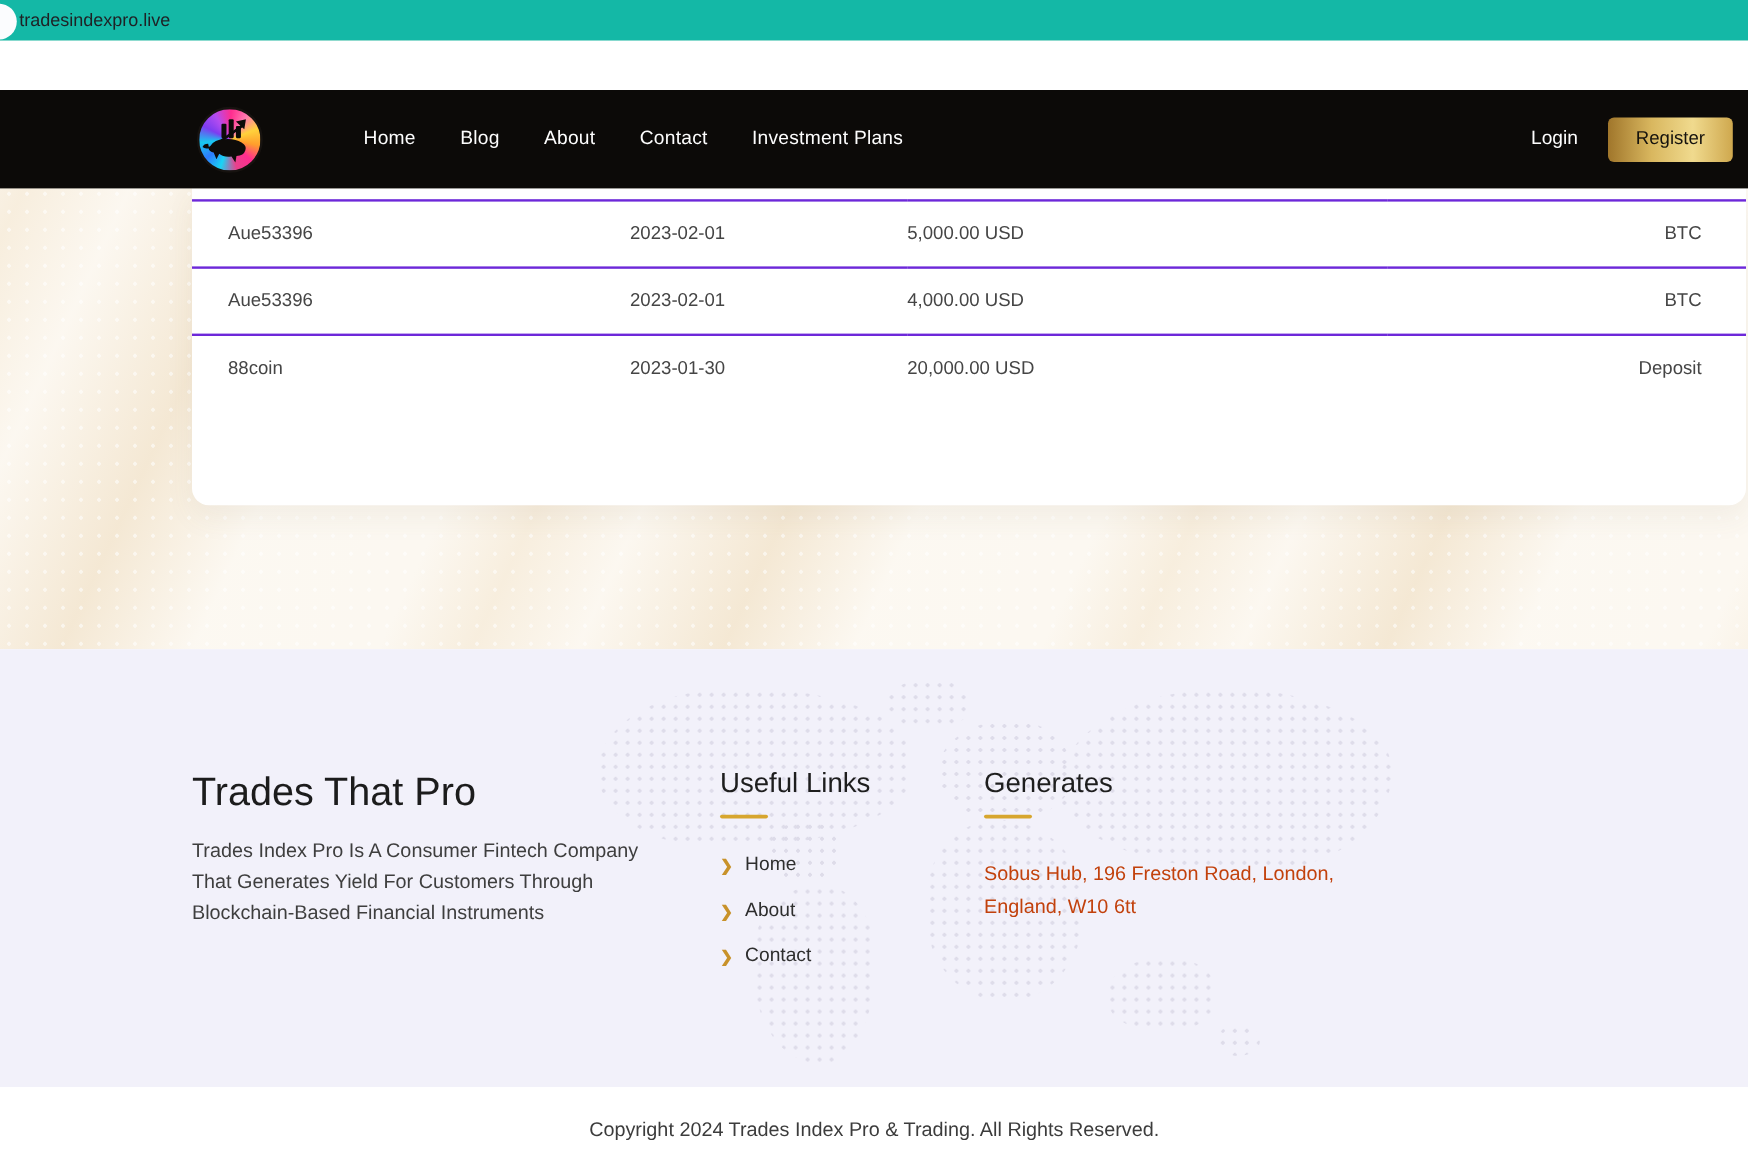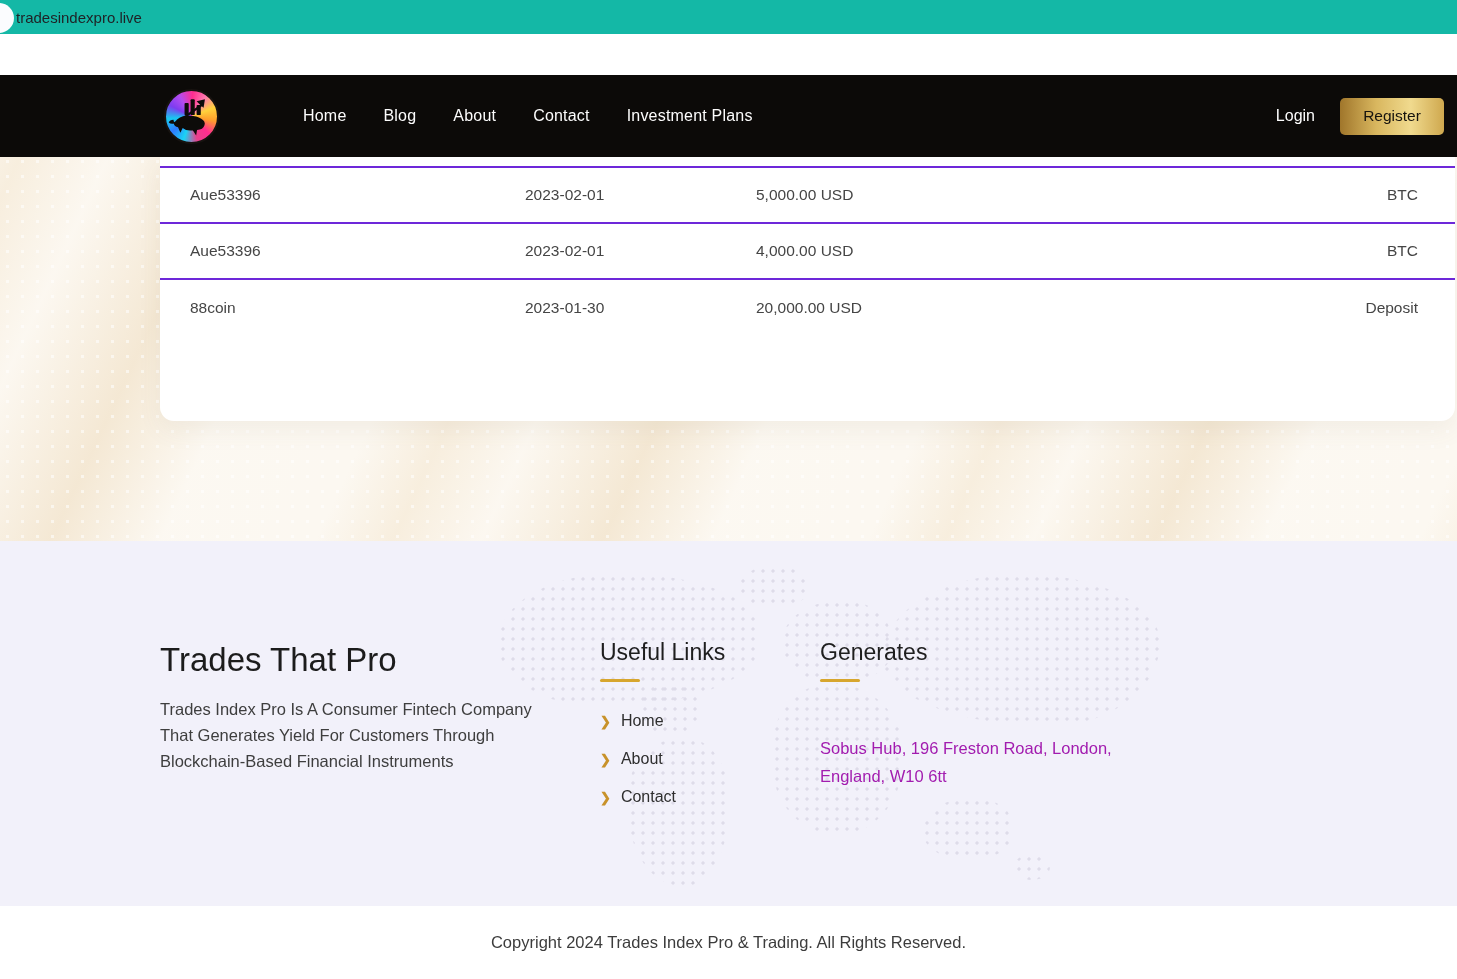--- a/index.html
+++ b/index.html
@@ -68,21 +68,21 @@
 
   .footer-col { position:absolute; top:98px; }
   .col-links    { left:600px; width:180px; }
   .col-location { left:820px; width:300px; }
   .col-heading { font-size:23px; color:#1e1e1e; font-weight:400; }
   .col-underline { width:40px; height:3px; background:#d7a62e; border-radius:2px; margin-top:13px; }
   .footer-links { margin-top:30px; list-style:none; }
   .footer-links li { display:flex; align-items:center; margin-bottom:20px; cursor:pointer; }
   .chev { color:#c8922a; font-size:13px; font-weight:700; margin-right:10px; }
   .footer-link-label { font-size:16px; color:#2e2e2e; }
-  .address { margin-top:52px; font-size:16.5px; color:#a21caf; line-height:28px; width:292px; }
+  .address { margin-top:32px; font-size:16.5px; color:#c2410c; line-height:28px; width:292px; }
 
   
   .copyright-bar { position:absolute; left:0; top:906px; width:100%; height:73px; background:#fff; display:flex; align-items:center; justify-content:center; }
   .copyright-text { font-size:16.5px; color:#3c3c3c; }
 </style>
 </head>
 <body>
 
 <div class="tabbar">
   <div class="fav-circle"></div>

